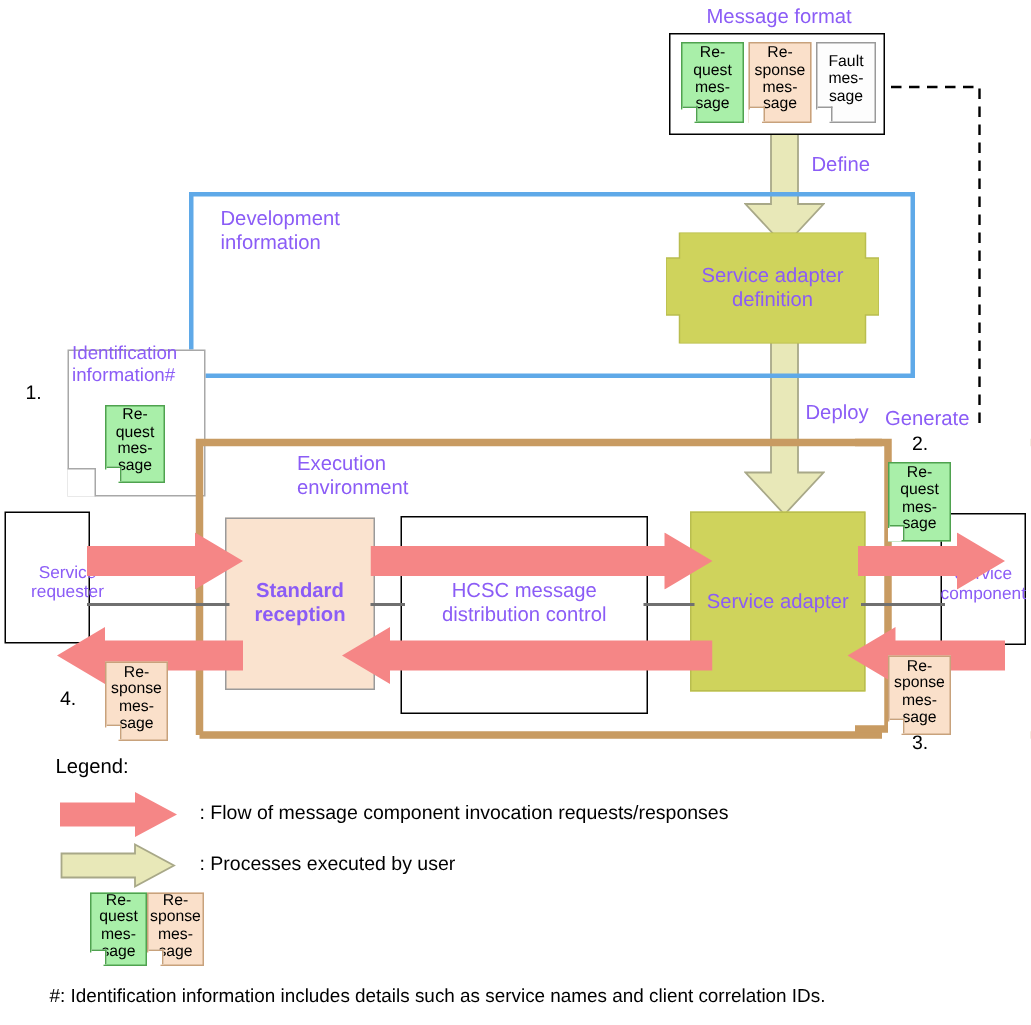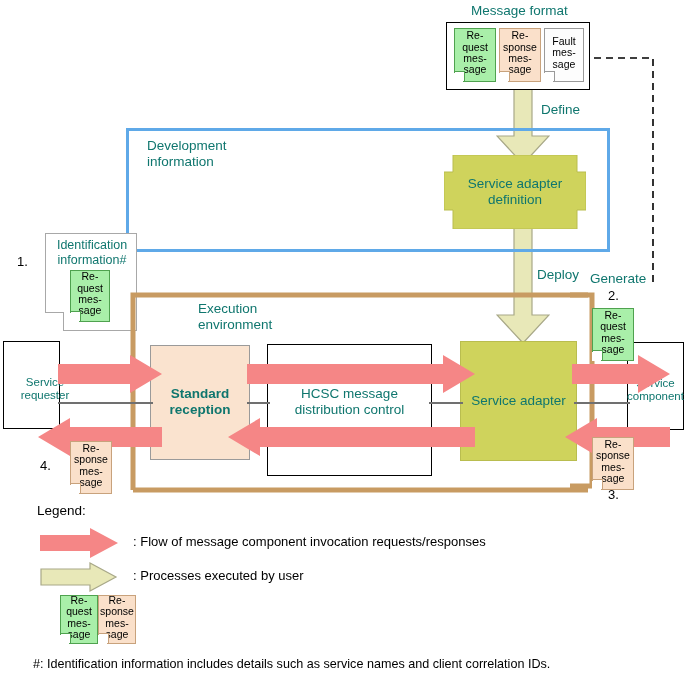--- a/index.html
+++ b/index.html
@@ -14,21 +14,21 @@
     width:687px;
     height:683px;
     overflow:hidden;
     background:#ffffff;
   }
   .abs{position:absolute;}
   .lbl{
     position:absolute;
     font-size:13px;
     line-height:15px;
-    color:#0f766e;
+    color:#8b5cf6;
     white-space:pre;
   }
   .ctr{
     display:flex;
     align-items:center;
     justify-content:center;
     text-align:center;
   }
 
   
@@ -189,21 +189,21 @@
 
   <svg class="abs" style="left:444px;top:155px;" width="142" height="74">
     <polygon points="9,0 133,0 133,17 142,17 142,55 133,55 133,74 9,74 9,55 0,55 0,17 9,17" fill="#CFD35C" stroke="#B9BD4F" stroke-width="1"></polygon>
   </svg>
   <div class="lbl ctr" style="left:450px;top:176px;width:130px;height:32px;font-size:13.5px;line-height:16px;"><span style="white-space: pre-line;">Service adapter
 definition</span></div>
 
   <div class="doc-note" style="left:45px;top:233px;width:92px;height:98px;">
     <span class="doc-fold"></span>
   </div>
-  <div class="lbl" style="left:48px;top:238px;width:88px;text-align:center;font-size:12.5px;line-height:14.5px;"><span style="white-space: pre-line;">Identification
+  <div class="lbl" style="left:48px;top:228px;width:88px;text-align:left;font-size:12.5px;line-height:14.5px;"><span style="white-space: pre-line;">Identification
 information#</span></div>
   <div class="note note-green" style="left:70px;top:270px;width:40px;height:52px;">
     <span class="nt" style="white-space: pre-line;">Re-
 quest
 mes-
 sage</span>
     <span class="fold"></span>
   </div>
   <div class="step-num" style="left:17px;top:254px;">1.</div>
 

